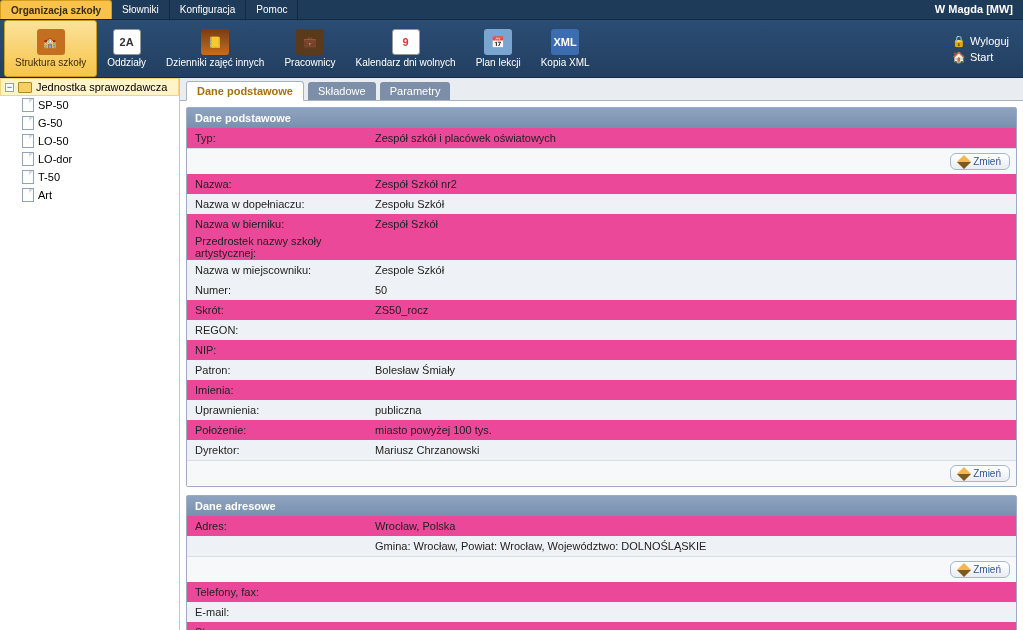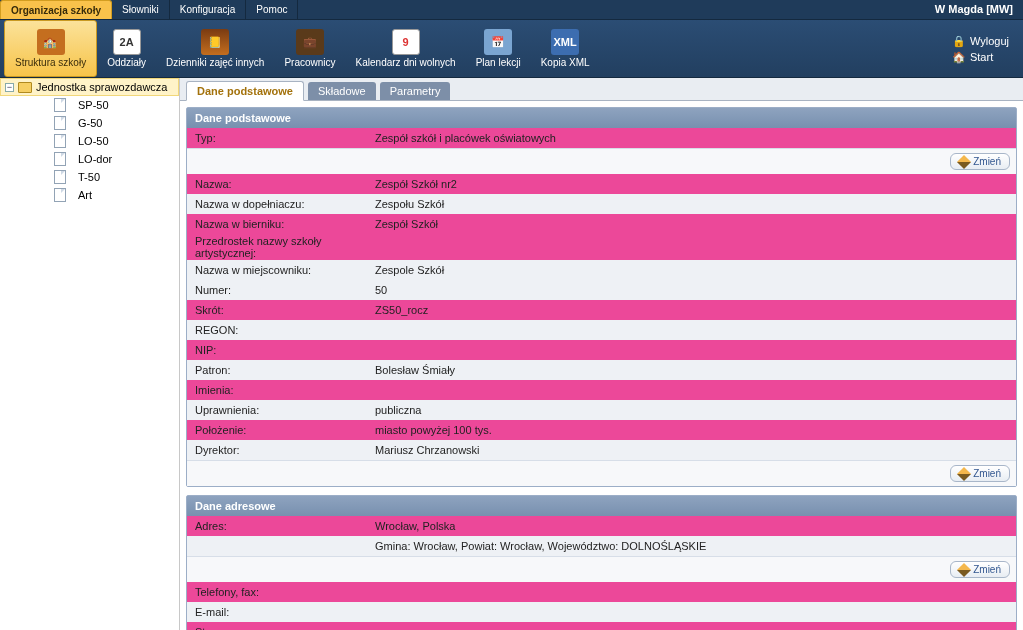--- a/index.html
+++ b/index.html
@@ -108,21 +108,21 @@
     font-size:11px;
   }
   .tree .tree-root {
     background:#fff3c8;
     border:1px solid #f1d77a;
     padding:2px 4px;
     display:flex; align-items:center; gap:4px;
     font-weight: normal;
   }
   .tree .tree-children { padding-left:22px; }
-  .tree .tree-item { padding:2px 0; display:flex; align-items:center; gap:12px; cursor:pointer;margin-left:32px; }
+  .tree .tree-item { padding:2px 0; display:flex; align-items:center; gap:4px; cursor:pointer; }
   .page-icon {
     width:12px; height:14px; background:#fff; border:1px solid #92a3b5;
     position:relative;
   }
   .page-icon::after { content:""; position:absolute; top:0; right:0; border-left:4px solid #cfd9e5; border-bottom:4px solid transparent; }
   .folder-icon {
     width:14px; height:11px; background:#f6cf62; border:1px solid #b08a1f; border-radius:1px;
   }
   .expcol {
     width:9px; height:9px; border:1px solid #8aa; display:flex; align-items:center; justify-content:center;

